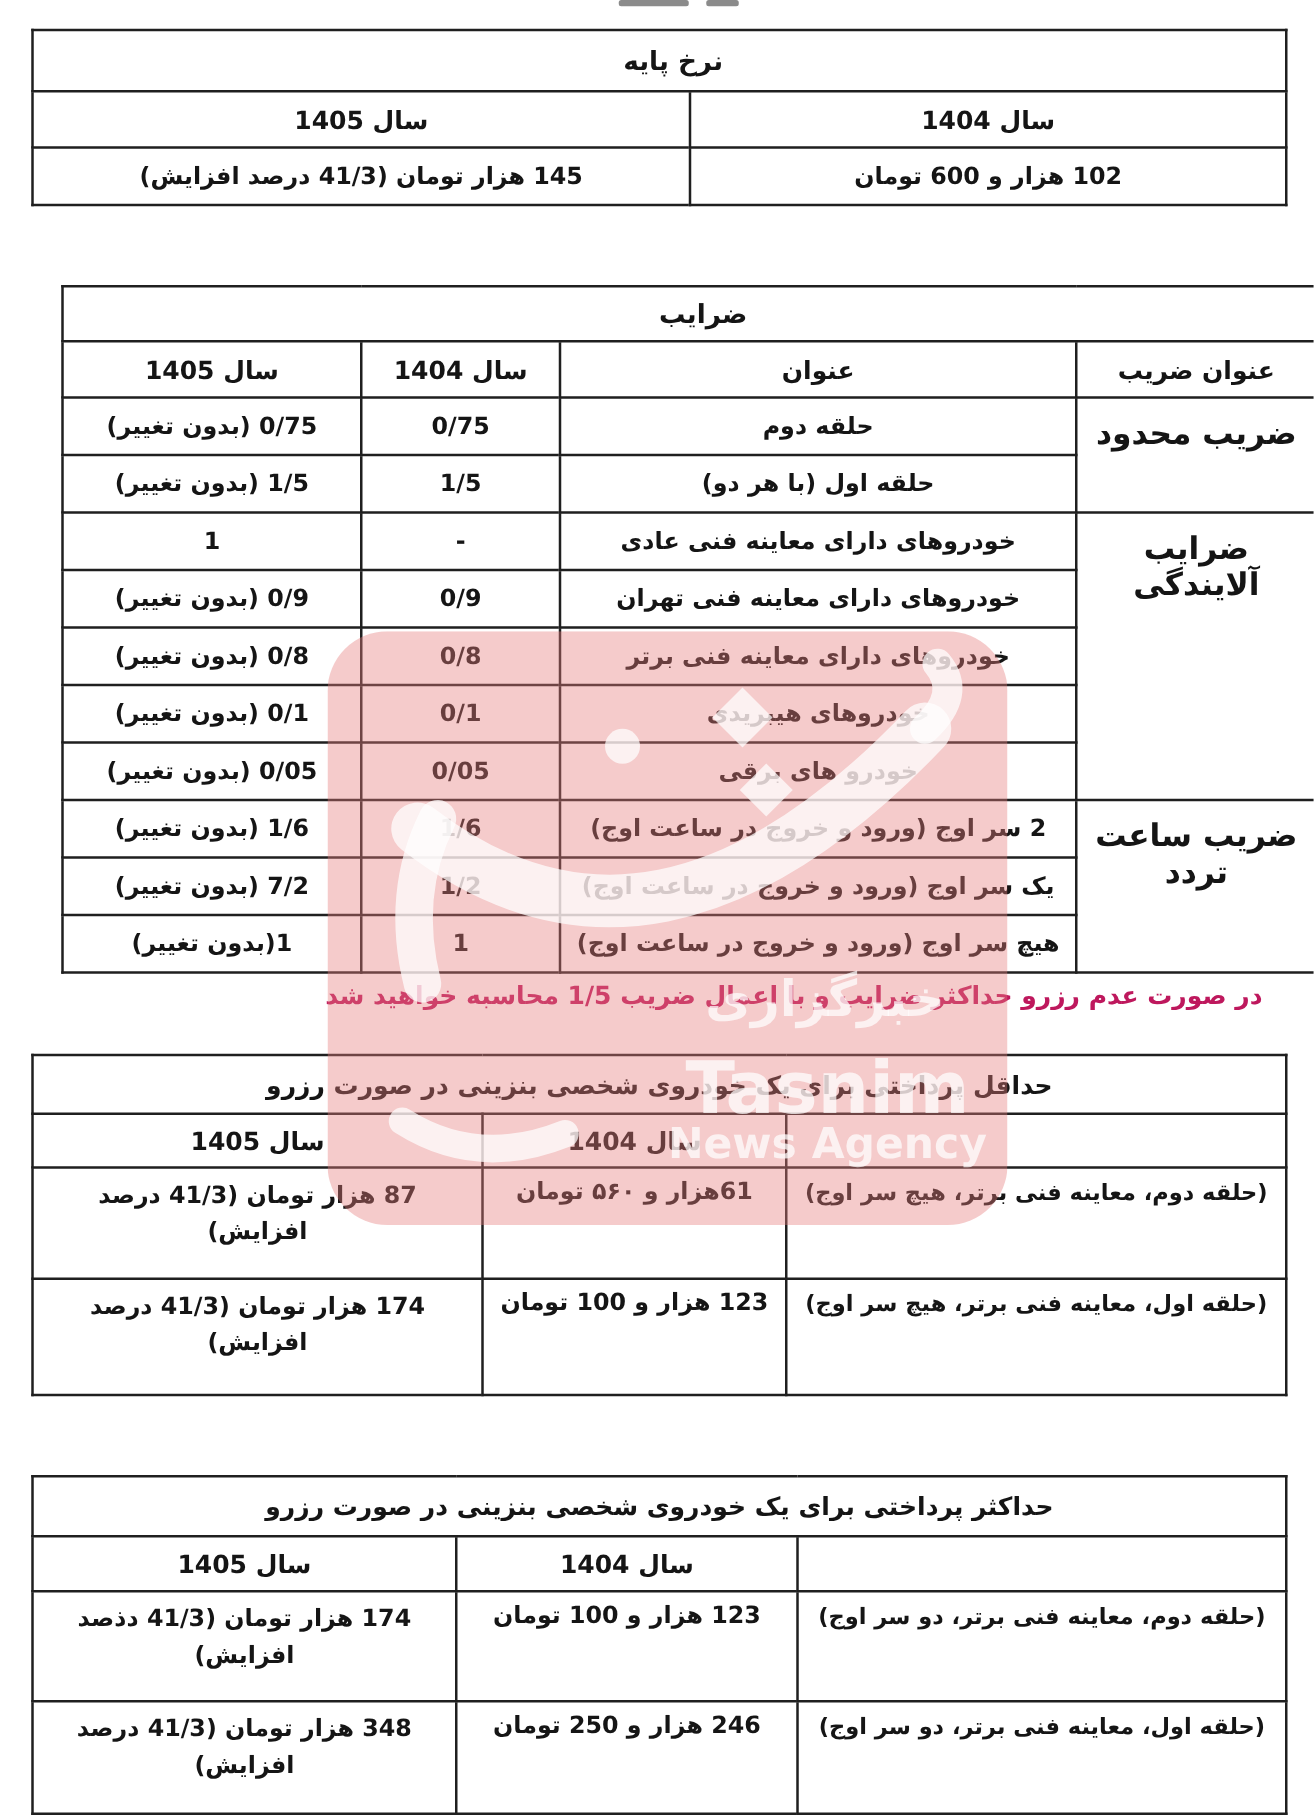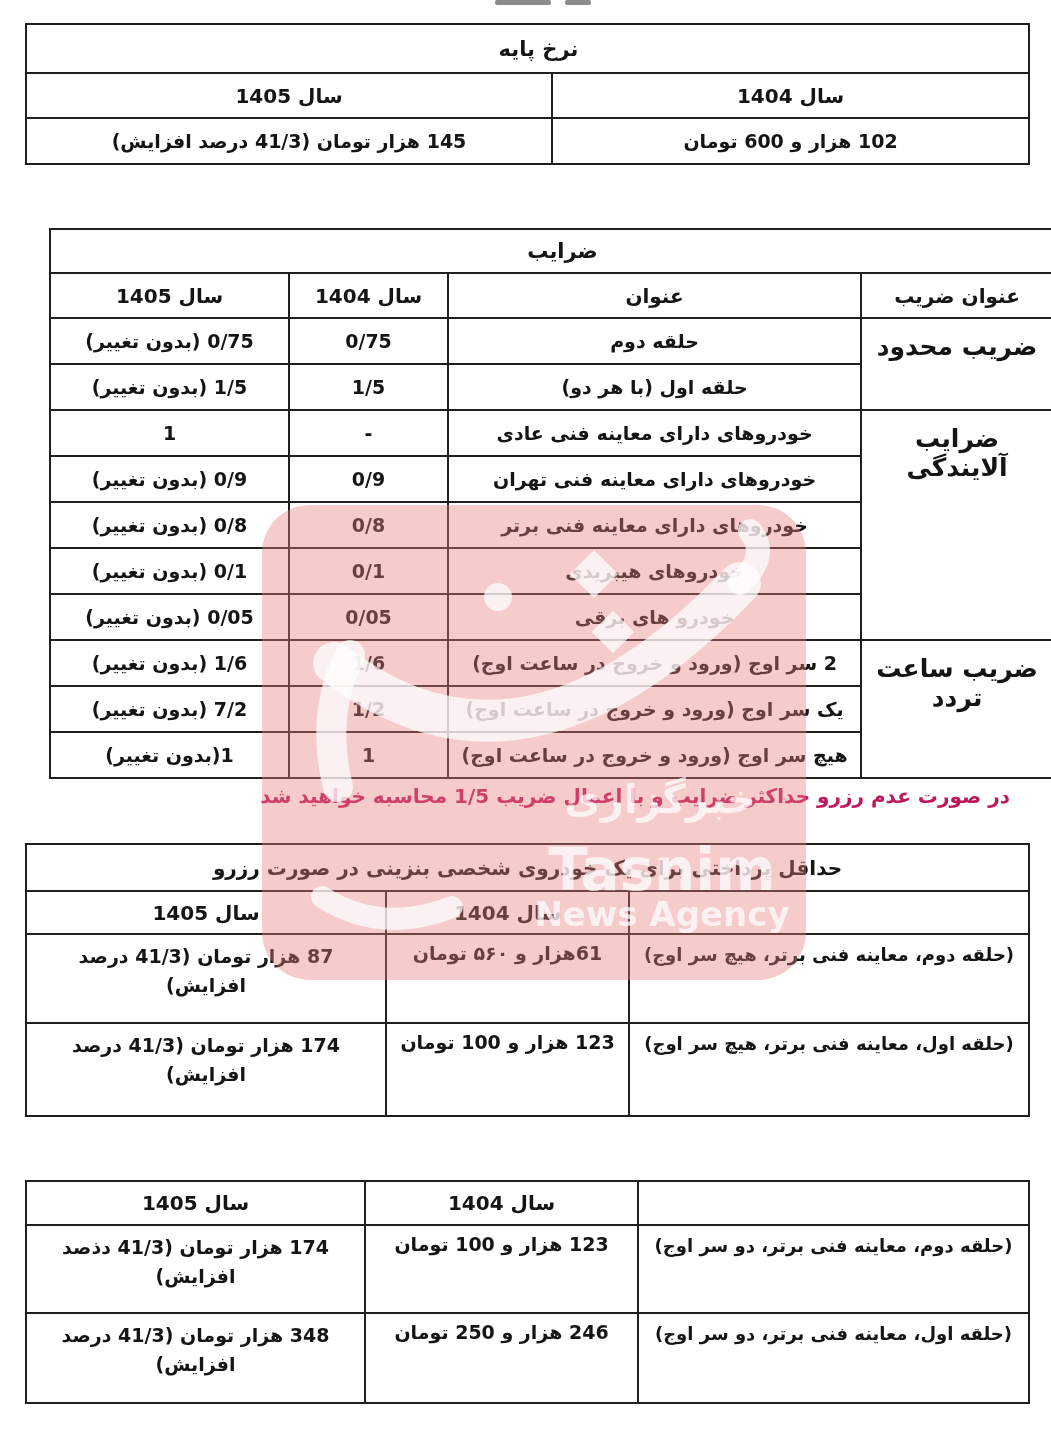--- a/index.html
+++ b/index.html
@@ -193,20 +193,23 @@
   </tbody>
     </table>
 
   <table style="left:25px; top:1180px; width:1003px;">
     <colgroup>
         <col style="width:391px">
         <col style="width:273px">
         <col style="width:339px">
       </colgroup>
     <tbody>
+        <tr style="height:48px">
+      <th colspan="3" class="t-head">حداکثر پرداختی برای یک خودروی شخصی بنزینی در صورت رزرو</th>
+    </tr>
     <tr style="height:44px">
       <td></td>
       <td class="t-head">سال 1404</td>
       <td class="t-head">سال 1405</td>
     </tr>
     <tr style="height:88px">
       <td class="label-cell v-top">(حلقه دوم، معاینه فنی برتر، دو سر اوج)</td>
       <td class="t-cell v-top">123 هزار و 100 تومان</td>
       <td class="t-cell v-top wrap-cell">174 هزار تومان (41/3 دذصد افزایش)</td>
     </tr>

